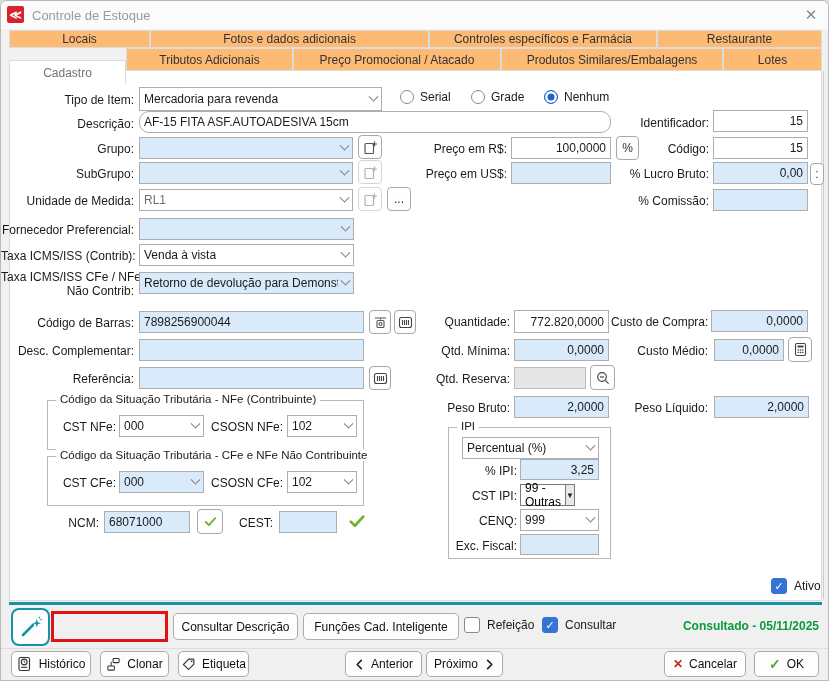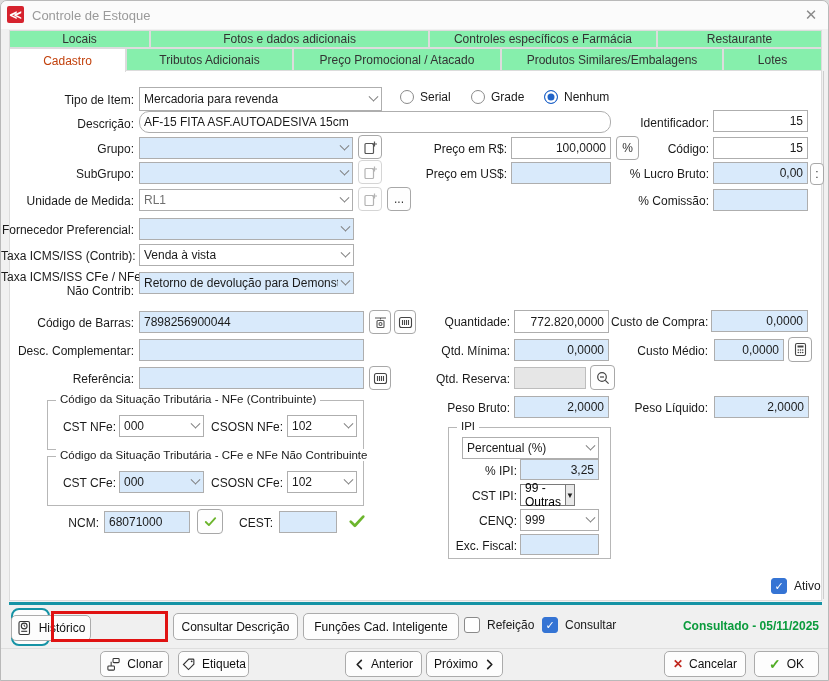--- a/index.html
+++ b/index.html
@@ -2,24 +2,24 @@
 <html><head>
 <meta charset="utf-8">
 <style>
   * { box-sizing: border-box; }
   html,body { margin:0; padding:0; background:#dcdcdc; font-family:"Liberation Sans",sans-serif; }
   .window { position:relative; width:829px; height:681px; background:#f1f1f1; border:1px solid #b9b9b9; border-radius:7px 7px 0 0; overflow:hidden; }
   .titlebar { position:absolute; left:0; top:0; width:100%; height:28px; background:#fbfbfb; }
   .logo { position:absolute; left:6px; top:5px; width:17px; height:17px; background:#d6232e; border-radius:2px; color:#fff; font-size:12px; font-weight:bold; display:flex; align-items:center; justify-content:center; }
   .title-text { position:absolute; left:31px; top:7px; font-size:13px; color:#9a9a9a; }
   .close-x { position:absolute; left:799px; top:3px; width:22px; height:22px; color:#8a8a8a; font-size:15px; display:flex; align-items:center; justify-content:center; cursor:pointer; }
-  .tab { position:absolute; border:1px solid #dcdcdc; background:#86efac; color:#333; font-size:12px; display:flex; align-items:center; justify-content:center; cursor:pointer; }
+  .tab { position:absolute; border:1px solid #dcdcdc; background:#fdba74; color:#333; font-size:12px; display:flex; align-items:center; justify-content:center; cursor:pointer; }
   .tab.r1 { top:29px; height:18px; }
   .tab.r2 { top:47px; height:23px; }
-  .tab.active { background:#fff; border-bottom:none; height:24px; z-index:3; color:#c2410c; }
+  .tab.active { background:#fff; border-bottom:none; height:24px; z-index:3; color:#737373;margin-top:12px; }
   .content { position:absolute; left:8px; top:69px; width:813px; height:531px; background:#fff; border:1px solid #dcdcdc; z-index:1; }
   .lbl { position:absolute; font-size:12px; color:#1a1a1a; text-align:right; z-index:2; white-space:nowrap; }
   .inp { position:absolute; border:1px solid #aeaeae; background:#fff; font-size:12px; color:#1a1a1a; padding:0 4px; display:flex; align-items:center; height:22px; z-index:2; overflow:hidden; white-space:nowrap; }
   .inp.num { justify-content:flex-end; }
   .inp.blue { background:#d9eafb; }
   .inp.gray { background:#e6e6e6; border-color:#bdbdbd; }
   .combo { justify-content:space-between; cursor:pointer; }
   .combo .val { overflow:hidden; white-space:nowrap; }
   .chev { width:7px; height:7px; border-right:1.6px solid #7e7e7e; border-bottom:1.6px solid #7e7e7e; transform:rotate(45deg) translate(-2px,-2px); flex:0 0 auto; margin-left:4px; }
   .ibtn { position:absolute; border:1px solid #a8a8a8; border-radius:4px; background:#fefefe; display:flex; align-items:center; justify-content:center; z-index:2; cursor:pointer; font-size:12px; color:#333; }
@@ -340,21 +340,21 @@
   <div class="cbrow" style="left:541px;top:616px;">
       <span class="cb on">
         <span>✓</span>
       </span>
       <span>Consultar</span>
     </div>
   <div class="status-green" style="left:618px;top:618px;width:200px;">Consultado - 05/11/2025</div>
 
   <div class="footer-line"></div>
 
-  <div class="btn" style="left:10px;top:614px;width:80px;height:26px;">
+  <div class="btn" style="left:10px;top:650px;width:80px;height:26px;">
       <svg width="16" height="16" viewBox="0 0 16 16">
         <rect x="2" y="1.5" width="10.5" height="13" rx="1.5" fill="none" stroke="#333" stroke-width="1.1"></rect>
         <circle cx="7.2" cy="6" r="2.9" fill="none" stroke="#333" stroke-width="1.1"></circle>
         <path d="M7.2 4.6V6l1.1.8" stroke="#333" stroke-width="1" fill="none"></path>
         <path d="M4.2 11.3h6" stroke="#333" stroke-width="1.1"></path>
       </svg>
       <span>Histórico</span>
     </div>
   <div class="btn" style="left:99px;top:650px;width:69px;height:26px;">
       <svg width="15" height="15" viewBox="0 0 16 16">

